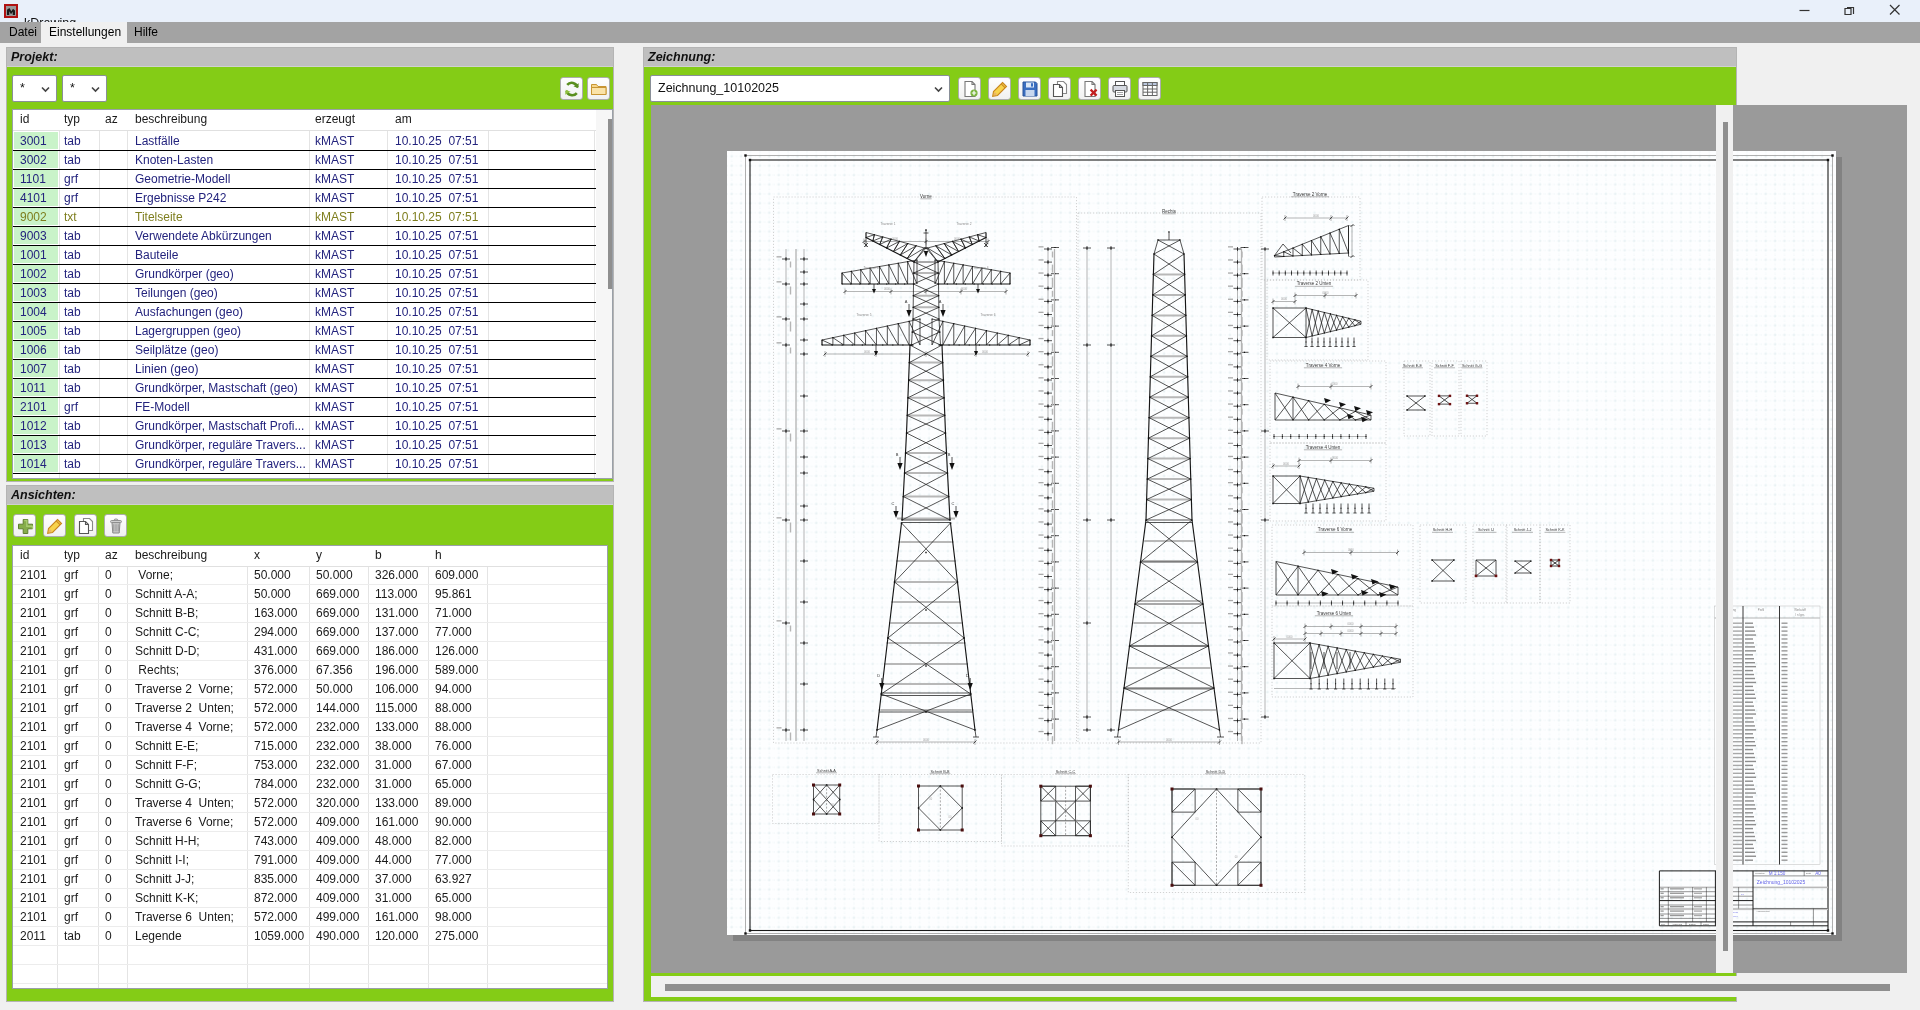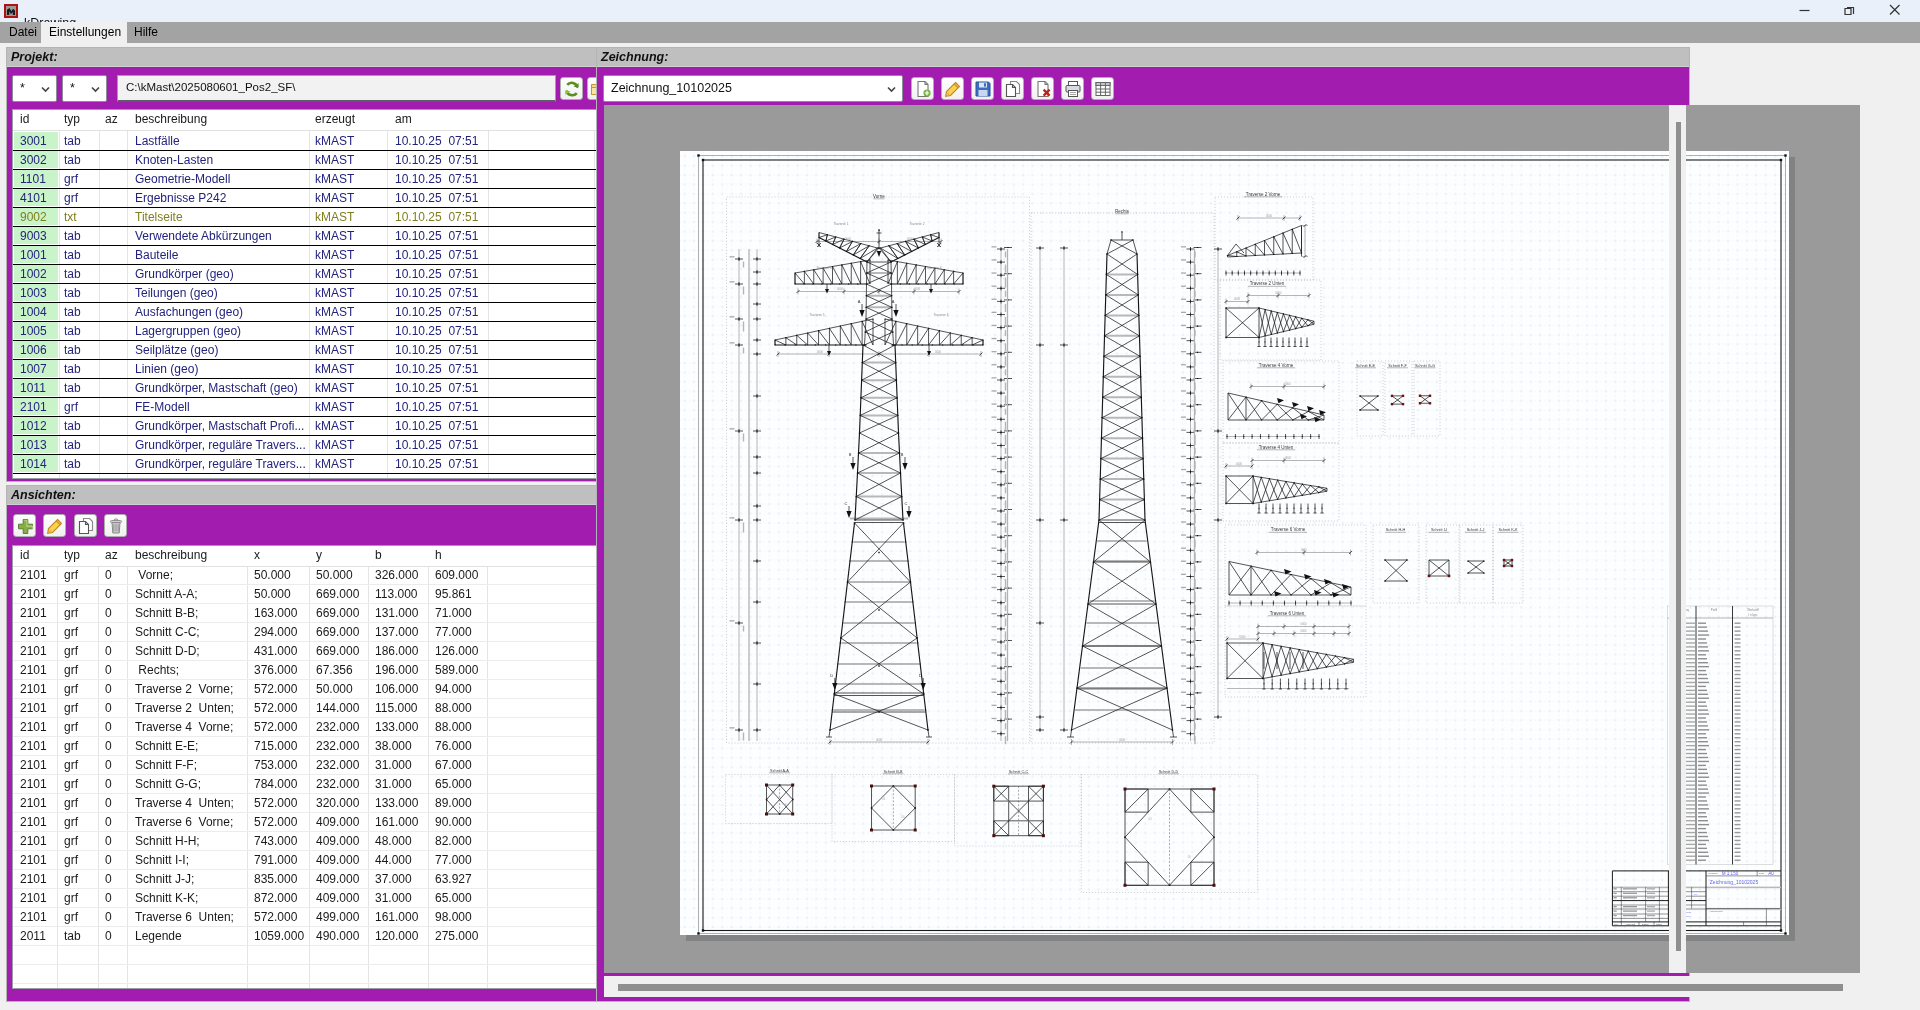--- a/index.html
+++ b/index.html
@@ -5,21 +5,21 @@
 html,body { width:1920px; height:1010px; overflow:hidden;
   font-family:"Liberation Sans", sans-serif; background:#f0f0f0; }
 .titlebar { position:absolute; left:0; top:0; width:1920px; height:22px; background:#e9f0fa; }
 .appicon { position:absolute; left:4px; top:4px; width:14px; height:14px; background:#9a9a9a; border:2px solid #b01212; }
 .appicon:before { content:""; position:absolute; left:1px; top:2px; width:8px; height:7px; background:#1a1a1a; clip-path:polygon(0 100%, 0 25%, 30% 0, 55% 45%, 75% 10%, 100% 35%, 100% 100%, 72% 100%, 72% 55%, 50% 90%, 28% 45%, 28% 100%); }
 .apptitle { position:absolute; left:24px; top:16px; font-size:12.5px; color:#111; }
 .titlebar svg { position:absolute; top:0; left:0; }
 .menubar { position:absolute; left:0; top:22px; width:1920px; height:21px; background:#a3a3a3; font-size:12px; color:#000; }
 .menubar span { position:absolute; top:3px; }
 .mhl { position:absolute; left:41px; top:0px; width:86px; height:21px; background:#f0f0f0; }
-.panel { position:absolute; background:#a21caf; border:1px solid #b4b4b4; }
+.panel { position:absolute; background:#84cc16; border:1px solid #b4b4b4; }
 .phead { position:absolute; left:0; top:0; right:0; height:19px; background:#bfbfbf; border-bottom:1px solid #d0d0d0;
   font-size:12.5px; font-weight:bold; font-style:italic; color:#101010; padding:2px 0 0 4px; }
 .combo { position:absolute; height:27px; background:#fff; border:1px solid #898f98; border-radius:2px; font-size:12.5px; color:#111; }
 .combo .tx { position:absolute; left:7px; top:5px; }
 .combo .cv { position:absolute; right:6px; top:7px; width:9px; height:9px; border:none; }
 .chev { width:9px; height:9px; fill:none; stroke:#444; stroke-width:1.6; }
 .field { position:absolute; background:#f2f2f2; border:1px solid #9aa0a8; border-bottom:2px solid #5a5f66; font-size:11.5px; color:#111; }
 .tbtn { position:absolute; width:23px; height:23px; background:linear-gradient(#fefefe,#f1f1f1); border:1px solid #adadad; border-radius:3px; }
 .tbtn svg { position:absolute; left:2px; top:2px; }
 .tbl { position:absolute; background:#fff; border:1px solid #9aa0a8; overflow:hidden; font-size:12px; }
@@ -67,21 +67,20 @@
       <span class="cv"><svg class="chev" viewBox="0 0 9 9">
           <path d="M1 2.5 L4.5 6 L8 2.5"></path>
         </svg></span>
     </div>
  <div class="combo" style="left:55px; top:27px; width:45px;">
       <span class="tx">*</span>
       <span class="cv"><svg class="chev" viewBox="0 0 9 9">
           <path d="M1 2.5 L4.5 6 L8 2.5"></path>
         </svg></span>
     </div>
- <div class="field" style="left:110px; top:27px; width:439px; height:27px; padding:5px 0 0 8px;">C:\kMast\2025080601_Pos2_SF\</div>
  <div class="tbtn" style="left:553px; top:29px;">
       <svg width="18" height="18" viewBox="0 0 18 18">
         <g fill="none" stroke="#5a8f1f" stroke-width="2.6">
           <path d="M14.5 7.2 A6 6 0 0 0 4.2 4.9"></path>
           <path d="M3.5 10.8 A6 6 0 0 0 13.8 13.1"></path>
         </g>
         <path d="M15.8 3.2 L15.2 8.2 L10.5 6.2 Z" fill="#5a8f1f"></path>
         <path d="M2.2 14.8 L2.8 9.8 L7.5 11.8 Z" fill="#8fbf3f"></path>
       </svg>
     </div>
@@ -490,21 +489,21 @@
           <span class="a-y">490.000</span>
           <span class="a-b">120.000</span>
           <span class="a-h">275.000</span>
         </div>
         <div class="ar"></div>
         <div class="ar"></div>
    </div>
  </div>
 </div>
 
-<div class="panel" style="left:596px; top:47px; width:1094px; height:955px;">
+<div class="panel" style="left:643px; top:47px; width:1094px; height:955px;">
  <div class="phead">Zeichnung:</div>
  <div class="combo" style="left:6px; top:27px; width:300px;">
       <span class="tx">Zeichnung_10102025</span>
       <span class="cv"><svg class="chev" viewBox="0 0 9 9">
           <path d="M1 2.5 L4.5 6 L8 2.5"></path>
         </svg></span>
     </div>
  <div class="tbtn" style="left:314px; top:29px;">
       <svg width="18" height="18" viewBox="0 0 18 18">
         <path d="M4 1.5 h7 l3 3 v12 h-10 Z" fill="#fff" stroke="#777" stroke-width="1.1"></path>

